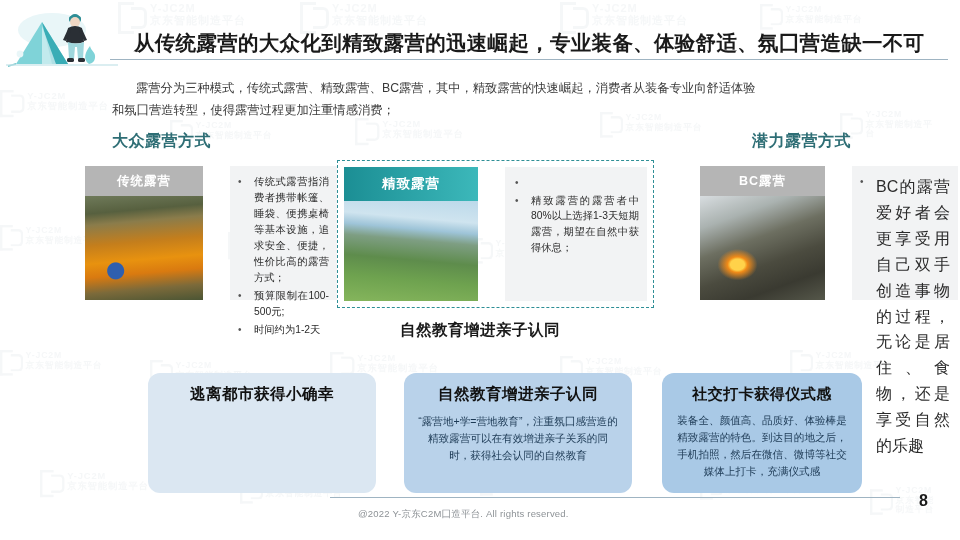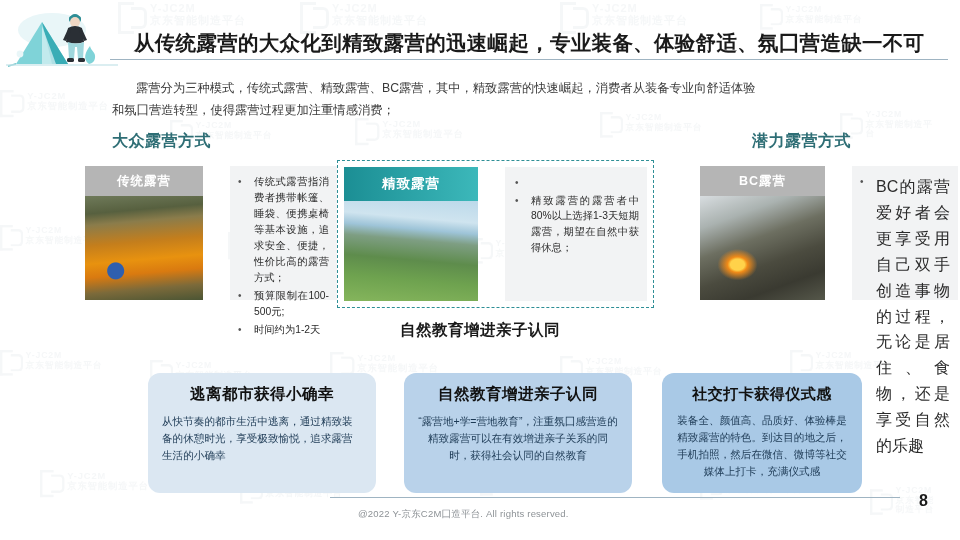--- a/index.html
+++ b/index.html
@@ -540,21 +540,20 @@
         </div>
       </div>
     </div>
   </div>
 
   <div class="motive-head">自然教育增进亲子认同</div>
 
   <div class="motives">
     <div class="motive m0">
       <div class="motive-title">逃离都市获得小确幸</div>
-      <div class="motive-text">从快节奏的都市生活中逃离，通过精致装备的休憩时光，享受极致愉悦，追求露营生活的小确幸</div>
     </div>
     <div class="motive m1">
       <div class="motive-title">自然教育增进亲子认同</div>
       <div class="motive-text">“露营地+学=营地教育”，注重氛囗感营造的精致露营可以在有效增进亲子关系的同时，获得社会认同的自然教育</div>
     </div>
     <div class="motive m2">
       <div class="motive-title">社交打卡获得仪式感</div>
       <div class="motive-text">装备全、颜值高、品质好、体验棒是精致露营的特色。到达目的地之后，手机拍照，然后在微信、微博等社交媒体上打卡，充满仪式感</div>
     </div>
   </div>

